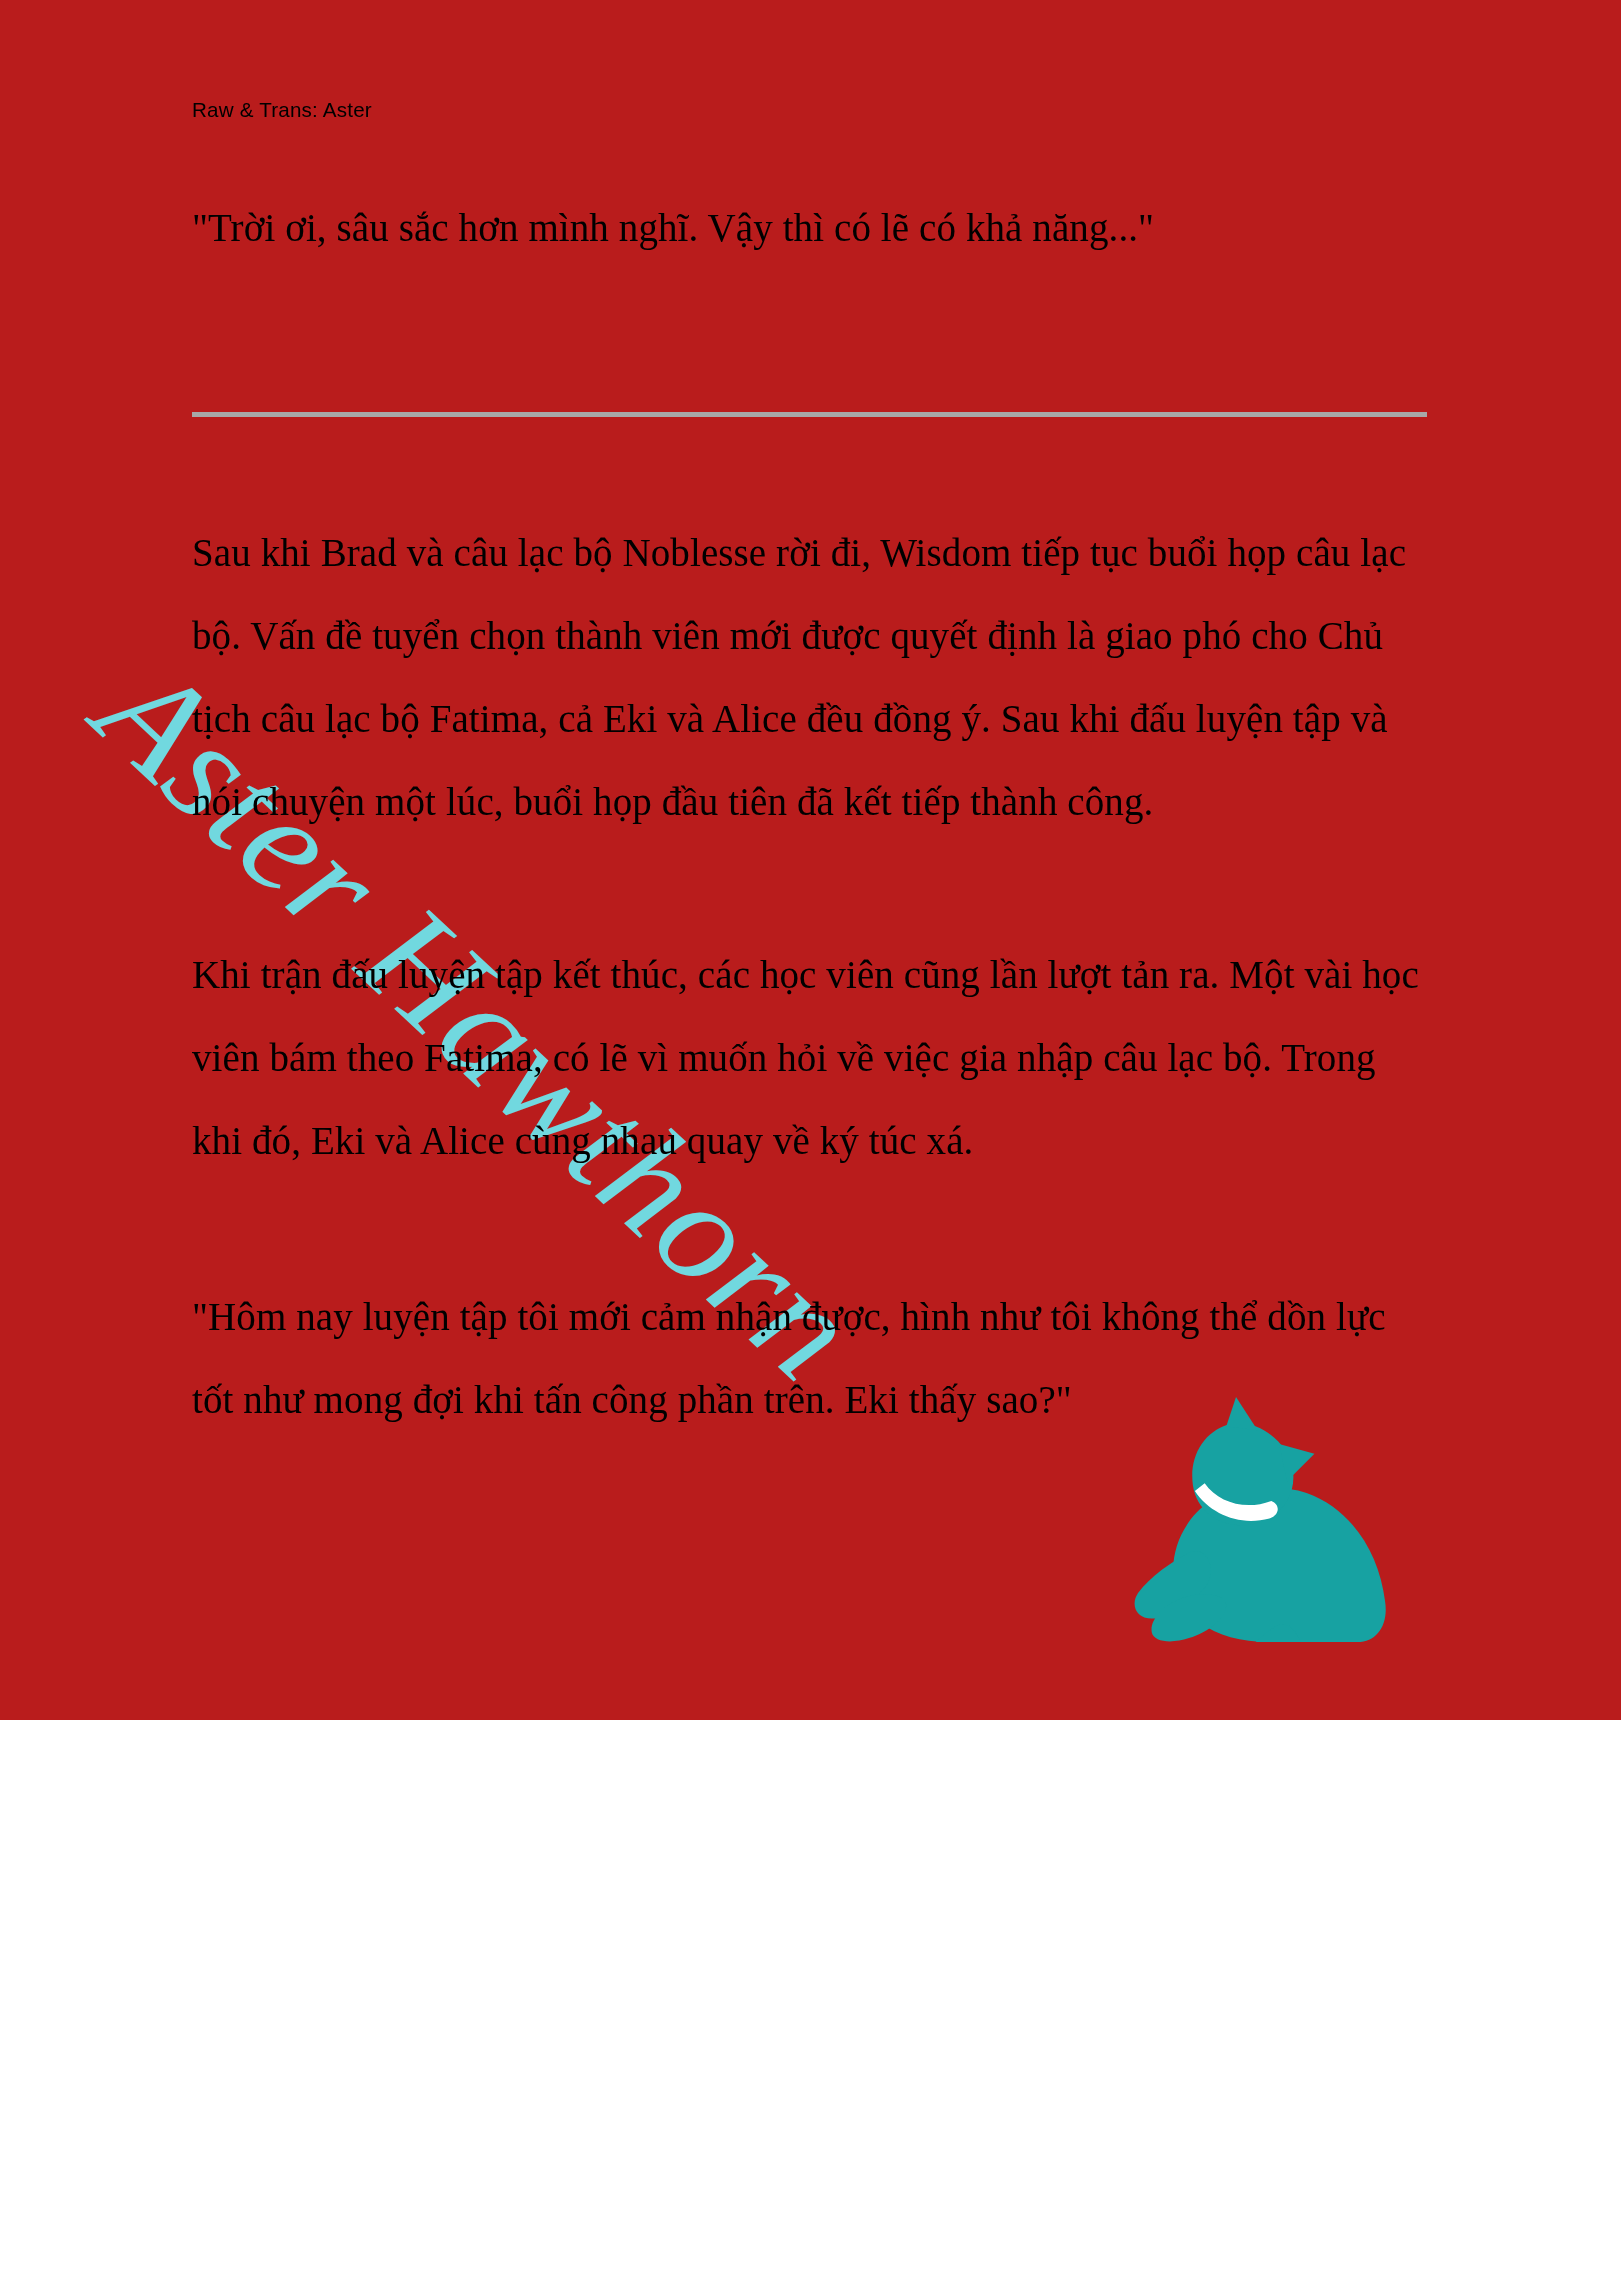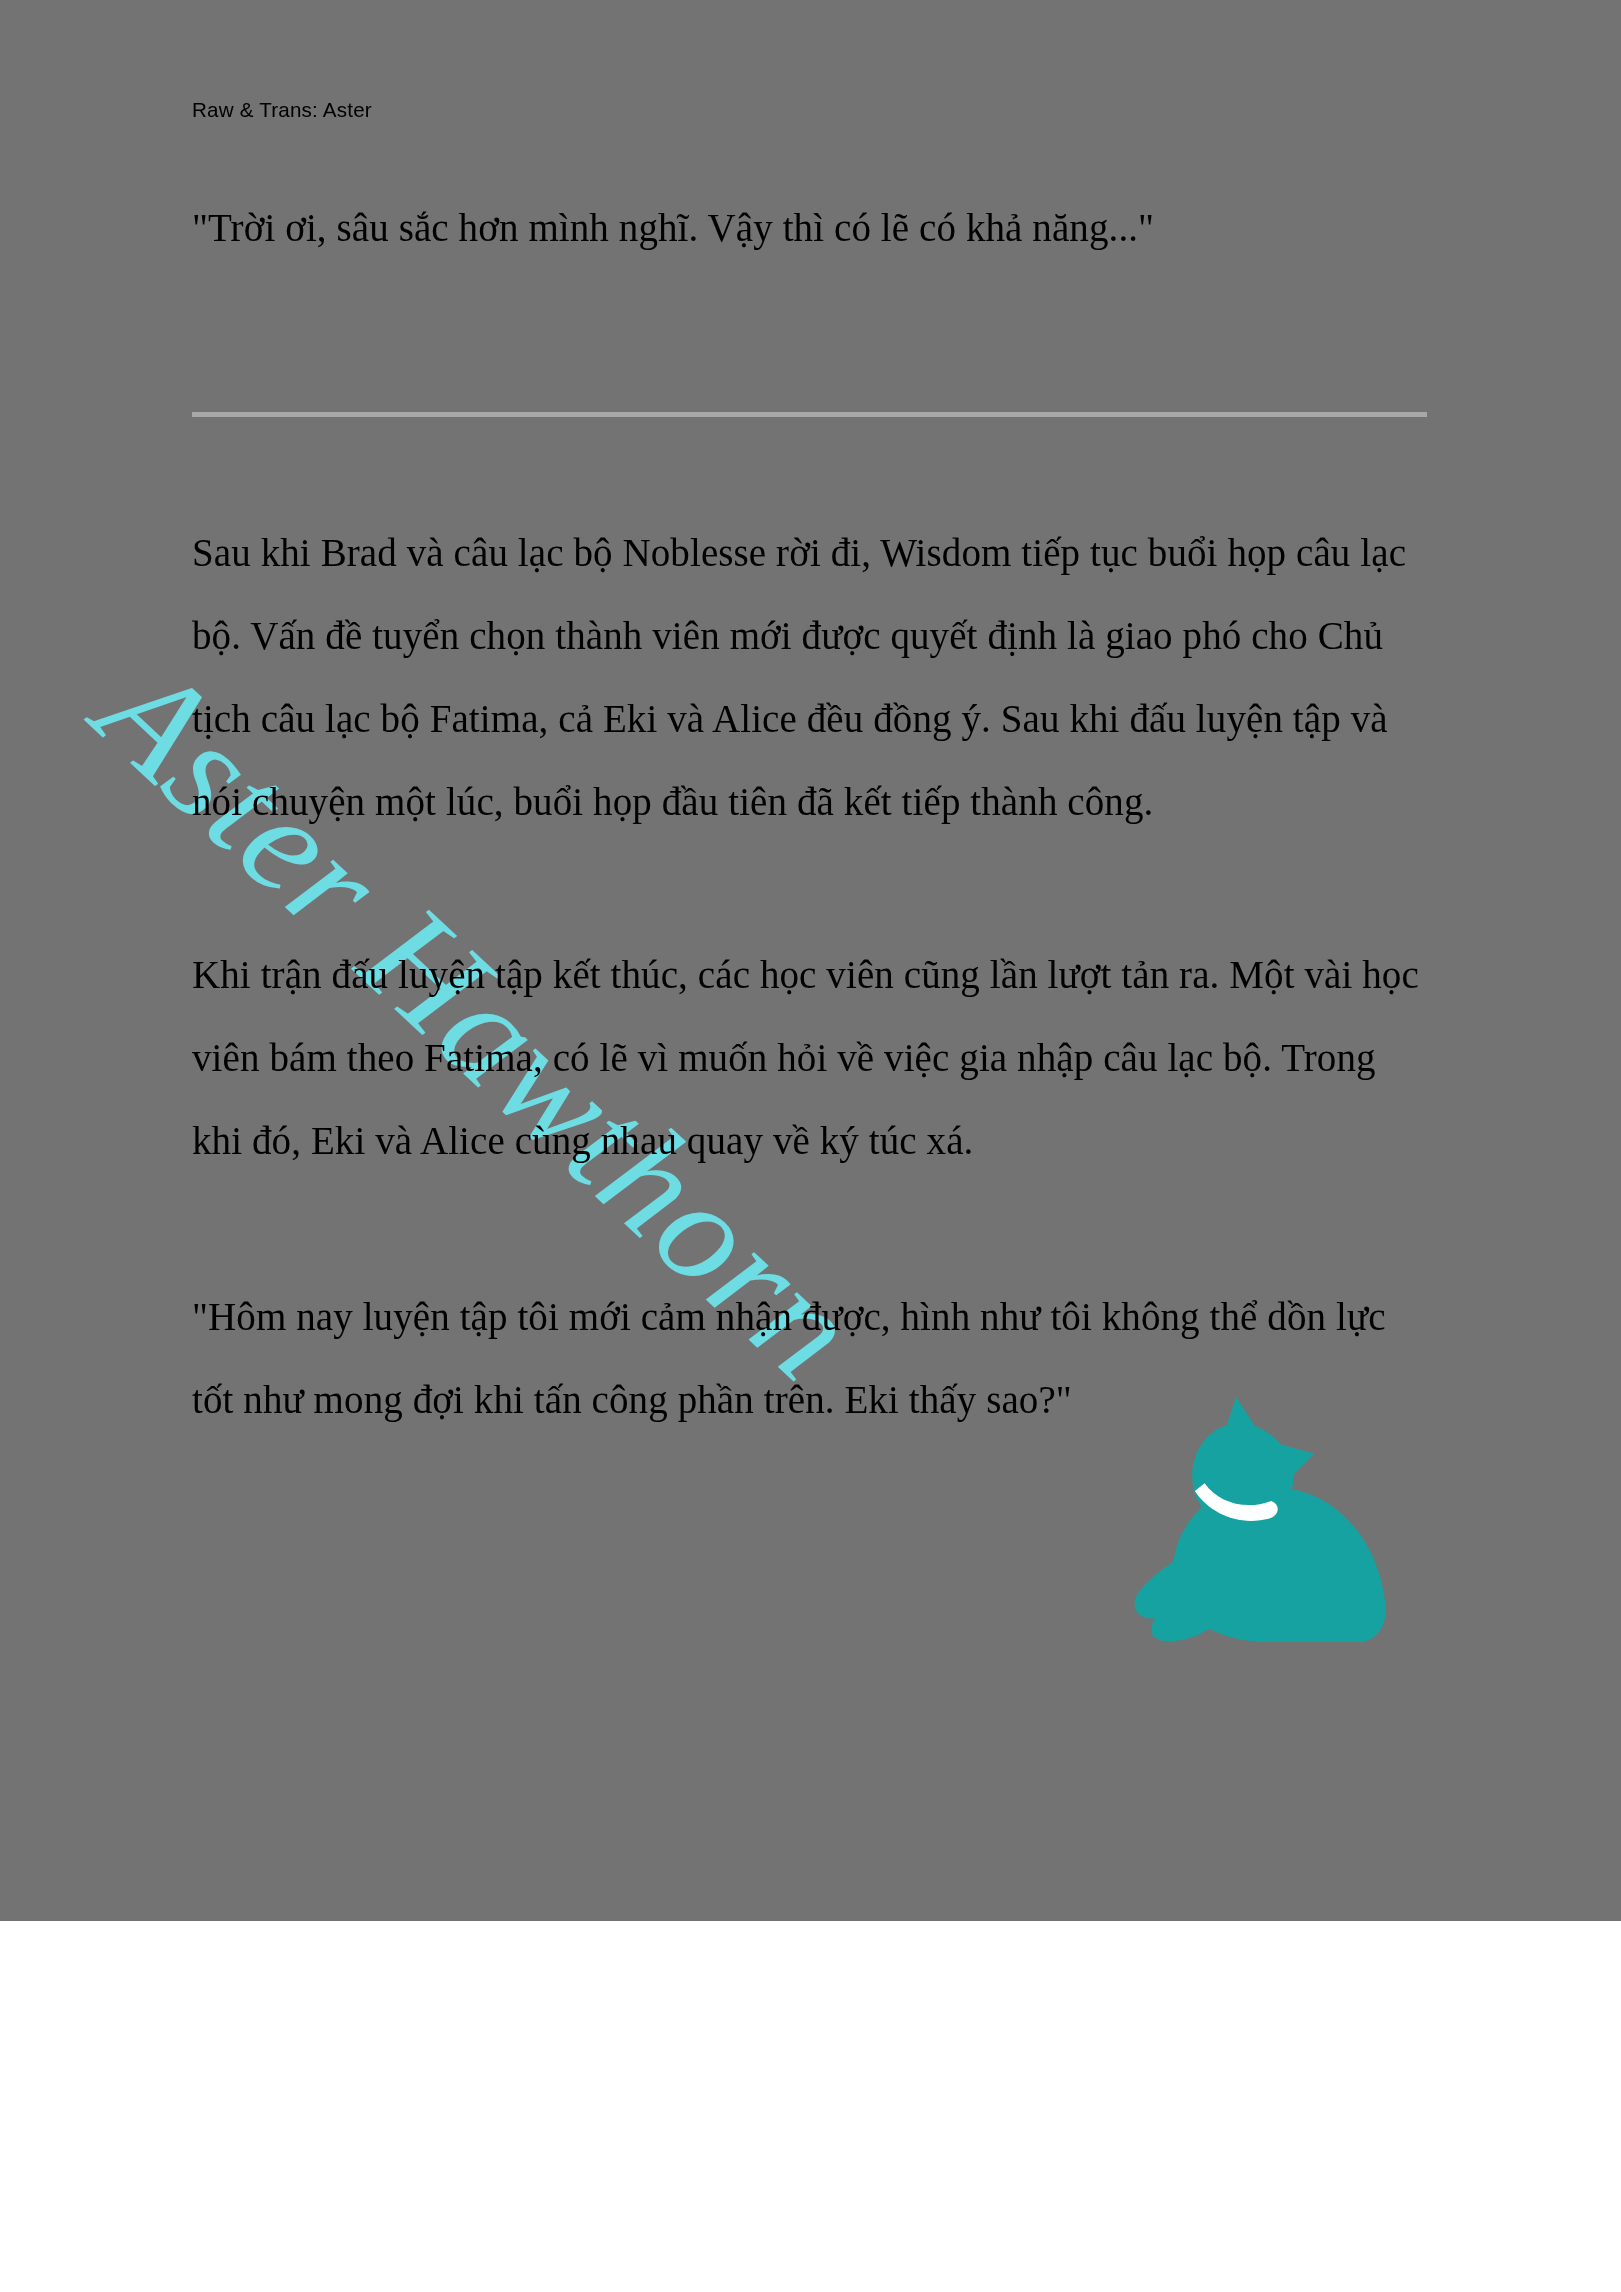--- a/index.html
+++ b/index.html
@@ -3,22 +3,22 @@
 <meta charset="utf-8">
 <style>
   html, body {
     margin: 0;
     padding: 0;
     background: #ffffff;
   }
   .page {
     position: relative;
     width: 1621px;
-    height: 1921px;
-    background: #737373;
+    height: 1720px;
+    background: #b91c1c;
     overflow: hidden;
     font-family: "Liberation Serif", "DejaVu Serif", serif;
   }
 
   
   .header {
     position: absolute;
     left: 192px;
     top: 98px;
     font-family: "Liberation Sans", "DejaVu Sans", sans-serif;

